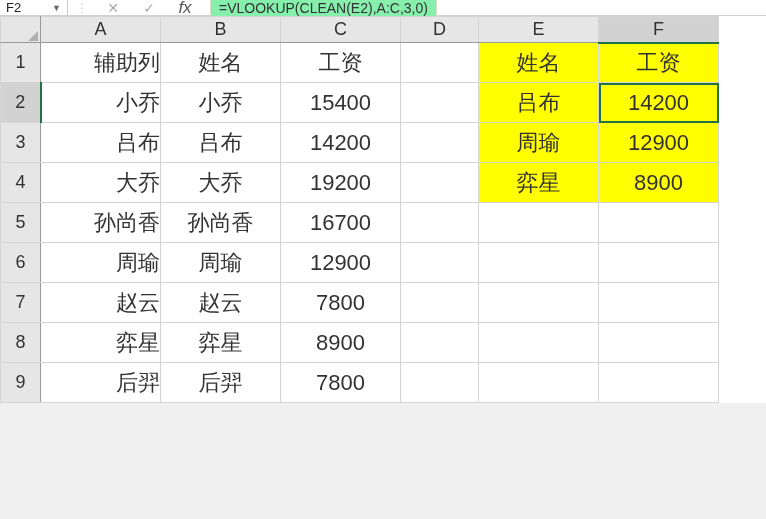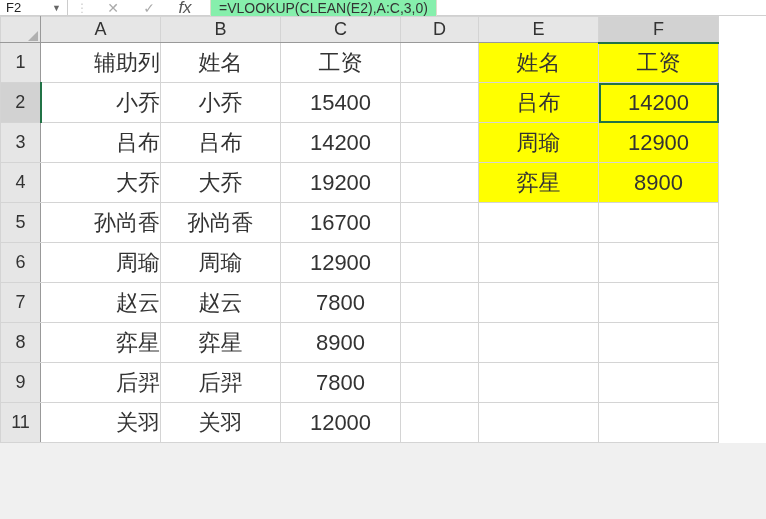--- a/index.html
+++ b/index.html
@@ -227,24 +227,15 @@
         </tr>
         <tr>
           <th class="row-head">9</th>
           <td class="col-A left-align">后羿</td>
           <td class="col-B">后羿</td>
           <td class="col-C">7800</td>
           <td class="col-D"></td>
           <td class="col-E"></td>
           <td class="col-F"></td>
         </tr>
-        <tr>
-          <th class="row-head">11</th>
-          <td class="col-A left-align">关羽</td>
-          <td class="col-B">关羽</td>
-          <td class="col-C">12000</td>
-          <td class="col-D"></td>
-          <td class="col-E"></td>
-          <td class="col-F"></td>
-        </tr>
       </tbody>
   </table>
 </div>
 
 </body></html>

